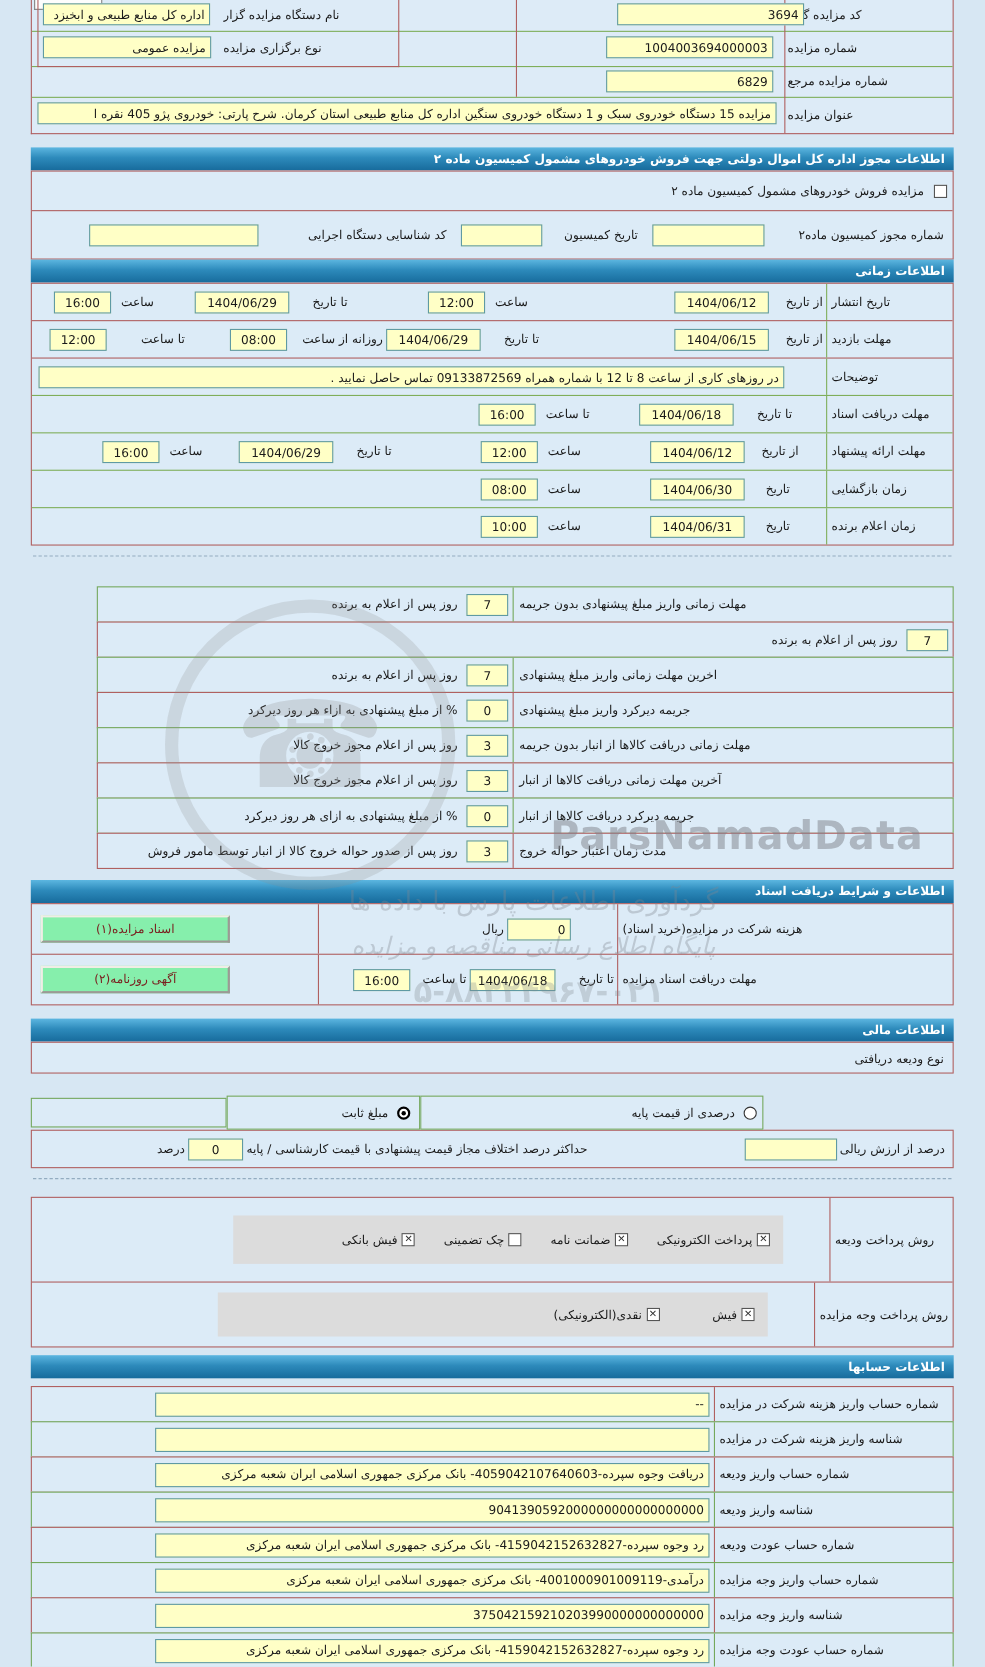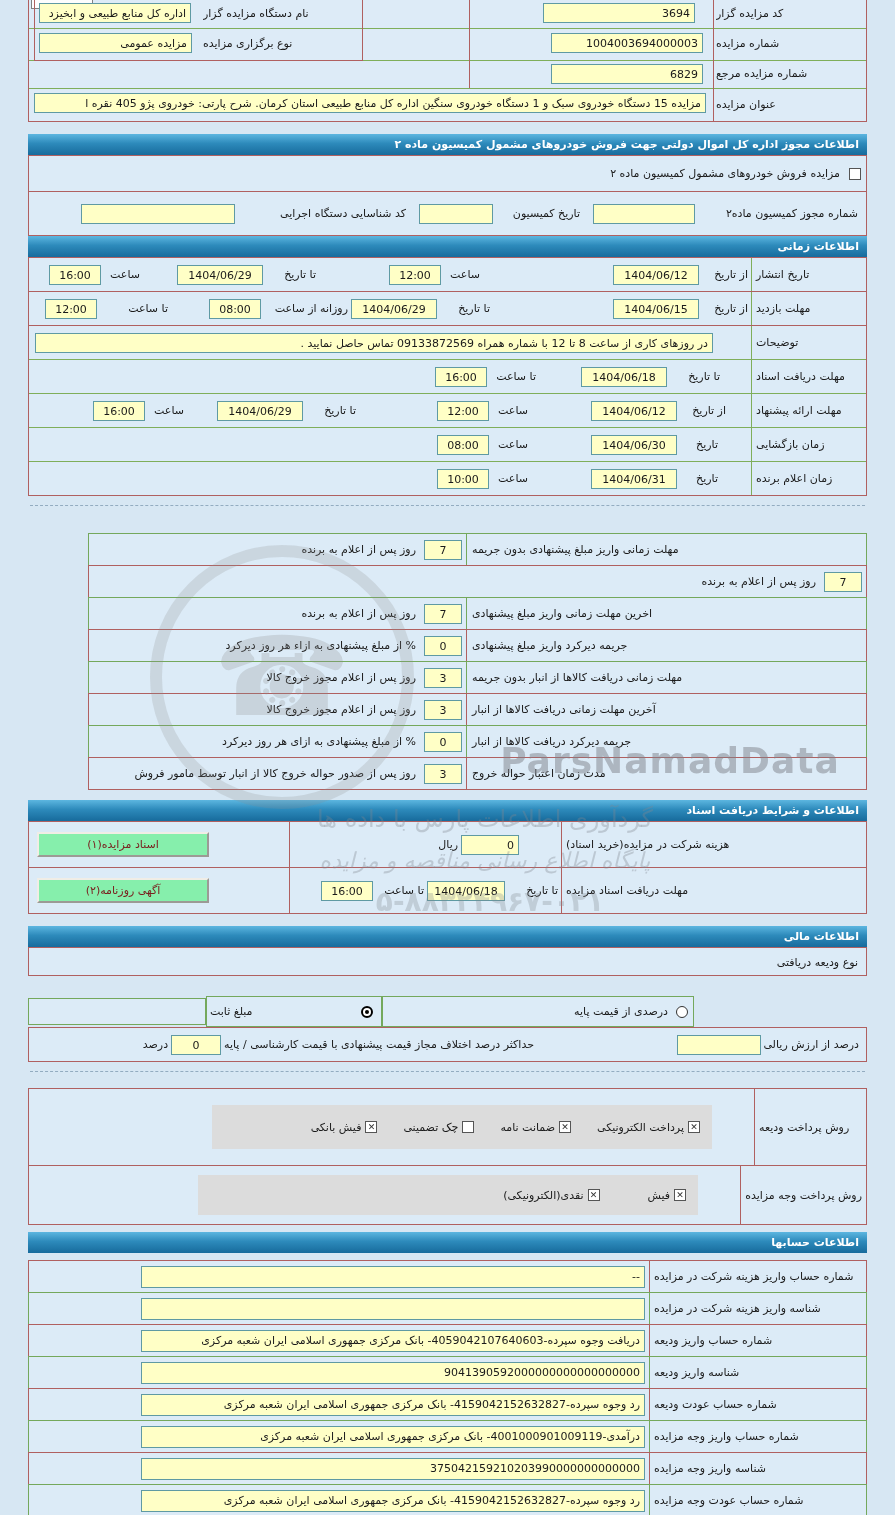--- a/index.html
+++ b/index.html
@@ -64,21 +64,21 @@
   
   .drow{height:45px;display:flex;align-items:center;}
   .drow + .drow{border-top:1px solid #b06060;}
   .dlbl{flex:0 0 305px;align-self:stretch;display:flex;align-items:center;padding-left:4px;padding-right:7px;border-left:1px solid #b06060;box-sizing:border-box;justify-content:flex-end;white-space:nowrap;}
   .btncell{margin-right:auto;flex:0 0 260px;align-self:stretch;display:flex;align-items:center;justify-content:flex-end;border-right:1px solid #b06060;}
   .btn{width:172px;height:25px;margin-left:8px;background:#86efac;border:2px outset #f0ede6;color:#7a2020;font-family:"DejaVu Sans",sans-serif;font-size:11px;cursor:pointer;}
   
   .vrow{margin:0 28px;height:29px;line-height:29px;border:1px solid #b06060;background:#dcebf7;text-align:right;padding:0 8px;box-sizing:border-box;}
   .radiorow{margin:0 28px;width:666px;display:flex;margin-right:auto;margin-left:28px;}
   .rcell{height:31px;display:flex;align-items:center;border:1px solid #74a85c;box-sizing:border-box;background:#dcebf7;gap:5px;}
-  .rcell + .rcell{margin-left:0;justify-content:space-between;}
+  .rcell + .rcell{margin-left:0;}
   .pctrow{margin:0 28px;height:33px;display:flex;align-items:center;border:1px solid #b06060;background:#dcebf7;}
   .paybox{margin:0 28px;border:1px solid #b06060;background:#dcebf7;}
   .payrow{display:flex;align-items:center;}
   .payrow + .payrow{border-top:1px solid #b06060;}
   .paylbl{flex:0 0 112px;align-self:stretch;display:flex;align-items:center;justify-content:flex-end;padding:0 4px;border-left:1px solid #b06060;box-sizing:border-box;white-space:nowrap;}
   .graypanel{margin-right:42px;width:500px;background:#dcdcdc;display:flex;align-items:center;padding:0 12px;gap:26px;box-sizing:border-box;}
   .chkitem{display:flex;align-items:center;gap:4px;white-space:nowrap;}
   
   .accbox{margin:0 28px;}
   .arow{height:33px;display:flex;align-items:center;border:1px solid;background:#dcebf7;box-sizing:border-box;}
@@ -107,21 +107,21 @@
   <div class="toptbl">
     <div class="frag"></div>
     <div class="hl" style="top:28px"></div>
     <div class="hl" style="top:60px"></div>
     <div class="hl" style="top:88px"></div>
     <div class="vl" style="left:684px;top:0;height:121px"></div>
     <div class="vl" style="left:440px;top:0;height:88px"></div>
     <div class="lbox"></div>
 
     <div class="tc" style="left:687px;top:0;width:146px;line-height:28px">کد مزایده گزار</div>
-    <div class="ybox abs" style="left:514px;top:3px;width:152px">3694</div>
+    <div class="ybox abs" style="left:532px;top:3px;width:170px">3694</div>
     <div class="tc" style="left:174px;top:0;width:160px;line-height:28px">نام دستگاه مزایده گزار</div>
     <div class="ybox abs" style="left:10px;top:3px;width:152px">اداره کل منابع طبیعی و ابخیزد</div>
 
     <div class="tc" style="left:687px;top:28px;width:146px;line-height:32px">شماره مزایده</div>
     <div class="ybox abs" style="left:522px;top:33px;width:152px">1004003694000003</div>
     <div class="tc" style="left:174px;top:28px;width:160px;line-height:32px">نوع برگزاری مزایده</div>
     <div class="ybox abs" style="left:10px;top:33px;width:153px">مزایده عمومی</div>
 
     <div class="tc" style="left:687px;top:60px;width:146px;line-height:28px">شماره مزایده مرجع</div>
     <div class="ybox abs" style="left:522px;top:64px;width:152px">6829</div>

